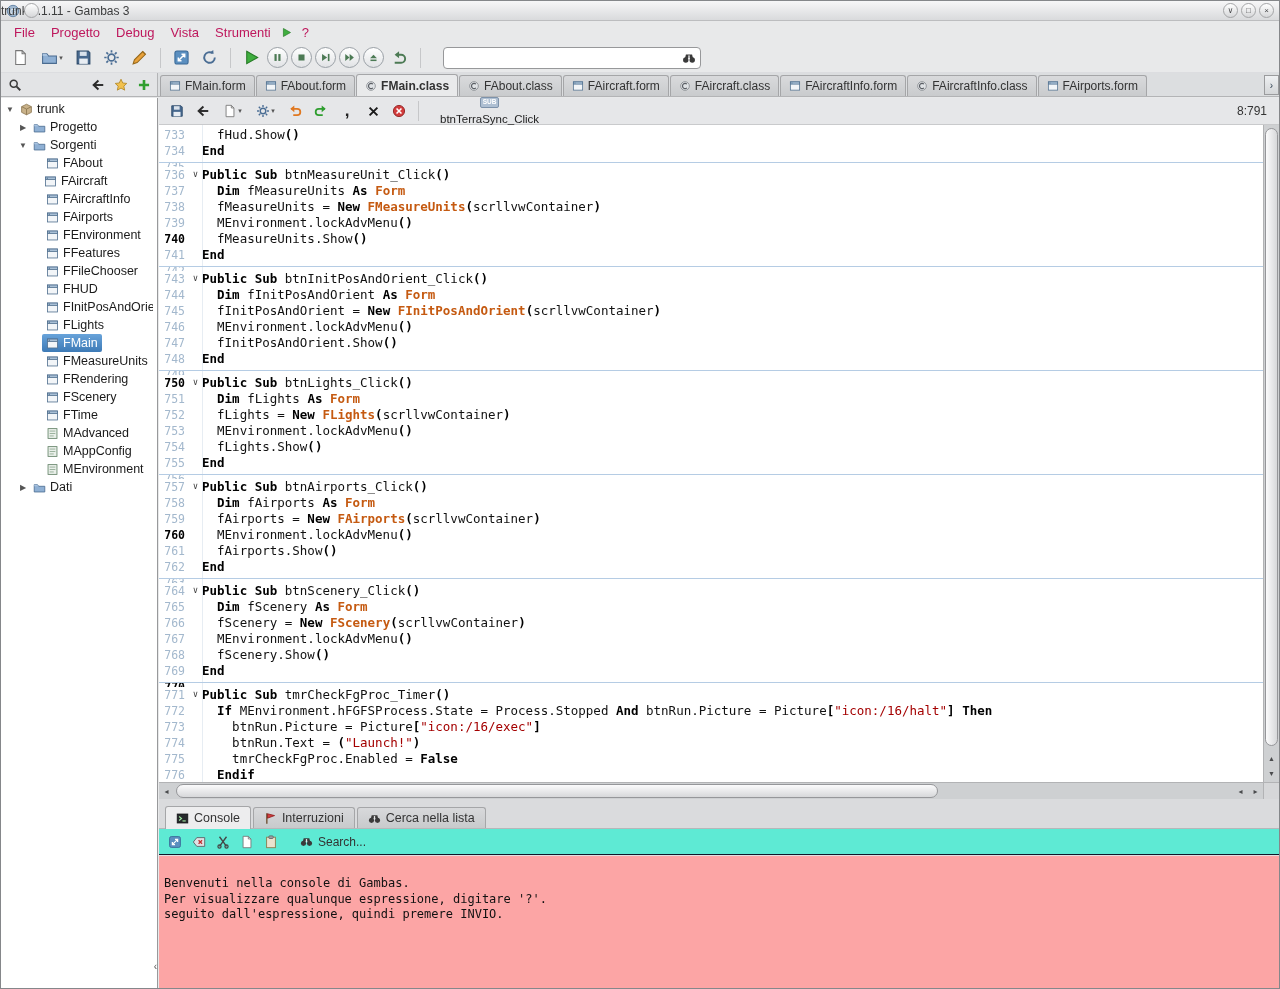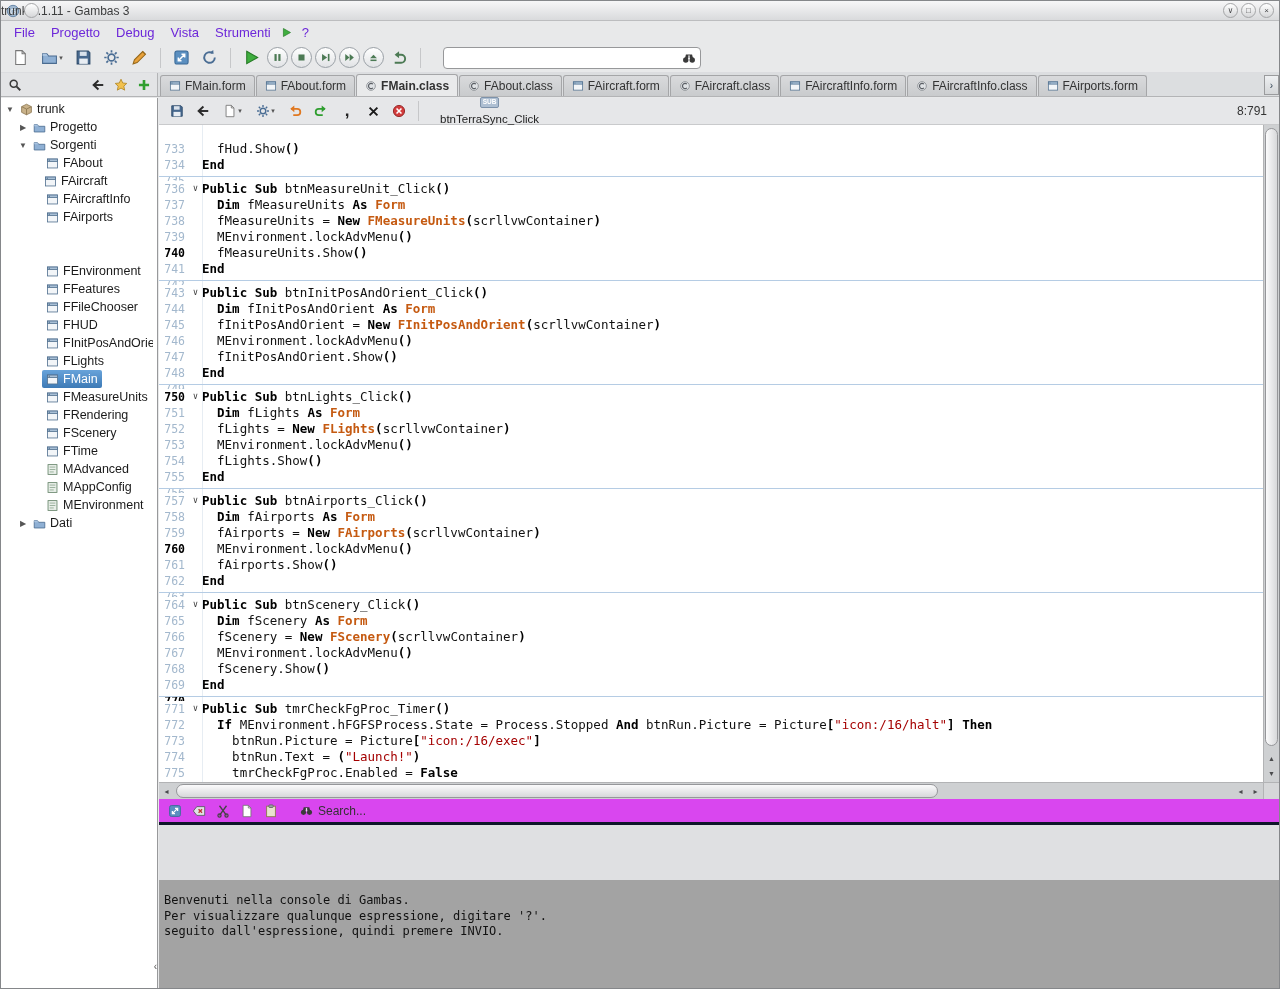--- a/index.html
+++ b/index.html
@@ -12,21 +12,21 @@
   .window{position:absolute;inset:0;background:#e8e9ea;border:1px solid #85878a;}
 
   
   .titlebar{position:absolute;left:0;right:0;top:0;height:20px;background:linear-gradient(#f7f7f8,#d9dadc);border-bottom:1px solid #bcbdbf;display:flex;align-items:center;padding:0 5px;gap:4px;}
   .tb-title{position:absolute;left:0;right:0;text-align:left;font-size:12px;color:#3c3d3e;}
   .wbtn{width:15px;height:15px;border-radius:50%;background:linear-gradient(#ffffff,#d6d7d9);border:1px solid #a4a5a7;display:flex;align-items:center;justify-content:center;font-size:8px;line-height:1;color:#4a4b4d;z-index:2;flex:none;}
   .wbtns{margin-left:auto;display:flex;gap:3px;z-index:2;}
 
   
   .menubar{position:absolute;left:0;right:0;top:20px;height:22px;display:flex;align-items:center;padding:0 5px;background:#e8e9ea;}
-  .menu-item{padding:2px 8px;font-size:13px;color:#6d28d9;}
+  .menu-item{padding:2px 8px;font-size:13px;color:#be185d;}
   .menuflag{margin:0 2px;}
 
   
   .maintoolbar{position:absolute;left:0;right:0;top:42px;height:30px;display:flex;align-items:center;background:#e8e9ea;padding:0 7px;gap:3px;border-bottom:1px solid #dcdde0;}
   .tbtn{width:25px;height:25px;display:flex;align-items:center;justify-content:center;border-radius:3px;}
   .tbtn.sm{width:21px;height:21px;}
   .tbtn.wide{width:32px;}
   .tbtn.circle{width:21px;height:21px;border:1px solid #9aa0a6;border-radius:50%;background:linear-gradient(#ffffff,#e1e3e5);}
   .dd{font-size:7px;color:#555;margin-left:1px;}
   .tsep{width:1px;height:20px;background:#c6c7c9;margin:0 5px;flex:none;}
@@ -55,21 +55,21 @@
   .edtoolbar{position:absolute;left:0;right:0;top:0;height:27px;background:#e6e7e9;border-bottom:1px solid #c9cacc;display:flex;align-items:center;padding:0 6px;gap:2px;}
   .etb{width:24px;height:23px;display:flex;align-items:center;justify-content:center;}
   .etb.wide{width:31px;}
   .commaglyph{font-size:17px;font-weight:bold;line-height:10px;color:#222;}
   .procbox{display:flex;align-items:center;gap:5px;margin-left:8px;padding:2px 6px;flex-direction:column;}
   .procbadge{background:#aebfd2;border:1px solid #7d92aa;border-radius:2px;color:#fff;font-size:6.5px;font-weight:bold;text-transform:uppercase;padding:1px 2px;line-height:1;}
   .procname{font-size:11.5px;color:#222;}
   .cursorpos{font-size:12px;color:#333;margin-right:6px;}
 
   
-  .code{position:absolute;left:0;top:27px;right:16px;bottom:17px;background:#fff;overflow:hidden;font-family:"DejaVu Sans Mono","Liberation Mono",monospace;font-size:12.5px;padding-top:16px;}
+  .code{position:absolute;left:0;top:27px;right:16px;bottom:17px;background:#fff;overflow:hidden;font-family:"DejaVu Sans Mono","Liberation Mono",monospace;font-size:12.5px;padding-top:2px;}
   .code::before{content:'';position:absolute;left:43px;top:0;bottom:0;width:1px;background:#e7edf3;}
   .cl{display:flex;height:16px;line-height:16px;white-space:pre;position:relative;}
   .cl.clsep{height:8px;overflow:hidden;}
   .ln{width:30px;text-align:right;color:#a3b8cd;font-size:11.5px;padding-right:4px;flex:none;}
   .ln.ln10{color:#000;font-weight:600;}
   .fold{width:13px;flex:none;font-size:9px;color:#444;text-align:center;line-height:15px;}
   .ct{flex:1;}
   .tok-p{color:#111;}
   .tok-k{color:#000;font-weight:bold;}
   .tok-y{color:#000;font-weight:bold;}
@@ -86,23 +86,23 @@
   .hbtn{width:15px;display:flex;align-items:center;justify-content:center;font-size:8px;color:#4a4b4d;flex:none;}
   .htrack{flex:1;position:relative;}
   .hthumb{position:absolute;left:2px;top:1px;bottom:1px;width:72%;border-radius:7px;background:linear-gradient(#fbfbfc,#d7d8da);border:1px solid #96979a;}
   .corner{position:absolute;right:0;bottom:0;width:16px;height:17px;background:#d6d7d9;border-top:1px solid #b2b3b5;border-left:1px solid #b2b3b5;}
 
   
   .bottom{position:absolute;left:158px;top:798px;right:0;bottom:0;background:#dfe0e2;}
   .btabs{height:30px;display:flex;align-items:flex-end;gap:2px;padding:4px 6px 0 6px;border-bottom:1px solid #b6b7b9;background:#dadbdd;}
   .btab{display:flex;align-items:center;gap:5px;padding:0 10px;height:21px;font-size:12.5px;color:#333;background:linear-gradient(#d8d9db,#c8cacc);border:1px solid #a5a6a8;border-bottom:none;border-radius:3px 3px 0 0;white-space:nowrap;}
   .btab.active{background:#ededee;height:23px;margin-bottom:-1px;}
-  .btoolbar{height:26px;display:flex;align-items:center;gap:3px;padding:0 5px;background:#d946ef;border-bottom:3px solid #0f172a;}
+  .btoolbar{height:26px;display:flex;align-items:center;gap:3px;padding:0 5px;background:#5eead4;border-bottom:1px solid #0f172a;}
   .consearch{display:flex;align-items:center;gap:5px;margin-left:10px;font-size:12px;color:#333;padding:2px 6px;}
-  .bout{position:absolute;left:0;right:0;top:57px;bottom:0;background:#a3a3a3;font-family:"DejaVu Sans Mono","Liberation Mono",monospace;font-size:12px;line-height:15.5px;padding:13px 5px;color:#111;overflow:hidden;margin-top:24px;}
+  .bout{position:absolute;left:0;right:0;top:57px;bottom:0;background:#fca5a5;font-family:"DejaVu Sans Mono","Liberation Mono",monospace;font-size:12px;line-height:15.5px;padding:20px 5px;color:#111;overflow:hidden;}
   .collapse2{position:absolute;left:150px;top:952px;width:9px;height:26px;display:flex;align-items:center;justify-content:center;font-size:10px;color:#555;z-index:4;}
   svg text{font-family:"Liberation Sans",sans-serif;}
 </style>
 </head>
 <body>
 
 <svg width="0" height="0" style="position:absolute" aria-hidden="true">
   <defs>
     <symbol id="i-page" viewBox="0 0 16 16">
         <path d="M3.5 1.5h6l3 3v10h-9z" fill="#fff" stroke="#777"></path>
@@ -490,21 +490,21 @@
         </div>
         <div class="trow" style="padding-left: 29px;">
           <span class="texp"></span>
           <span class="titem">
             <svg class="ic ic13 ticon">
               <use href="#i-form"></use>
             </svg>
             <span class="tlabel">FAirports</span>
           </span>
         </div>
-        <div class="trow" style="padding-left: 29px; margin-top: 36px;">
+        <div class="trow" style="padding-left: 29px;">
           <span class="texp"></span>
           <span class="titem">
             <svg class="ic ic13 ticon">
               <use href="#i-form"></use>
             </svg>
             <span class="tlabel">FEnvironment</span>
           </span>
         </div>
         <div class="trow" style="padding-left: 29px;">
           <span class="texp"></span>
@@ -750,20 +750,40 @@
       <div class="htrack">
           <div class="hthumb"></div>
         </div>
       <button class="hbtn">◂</button>
       <button class="hbtn">▸</button>
     </div>
     <div class="corner"></div>
   </div>
 
   <div class="bottom">
+    <div class="btabs" id="btabs">
+        <div class="btab active">
+          <svg class="ic ic13">
+            <use href="#i-terminal"></use>
+          </svg>
+          <span class="btlabel">Console</span>
+        </div>
+        <div class="btab">
+          <svg class="ic ic13">
+            <use href="#i-flag"></use>
+          </svg>
+          <span class="btlabel">Interruzioni</span>
+        </div>
+        <div class="btab">
+          <svg class="ic ic13">
+            <use href="#i-binoculars"></use>
+          </svg>
+          <span class="btlabel">Cerca nella lista</span>
+        </div>
+      </div>
     <div class="btoolbar">
       <button class="tbtn sm">
           <svg class="ic ic14">
             <use href="#i-fit"></use>
           </svg>
         </button>
       <button class="tbtn sm">
           <svg class="ic ic14">
             <use href="#i-erase"></use>
           </svg>

